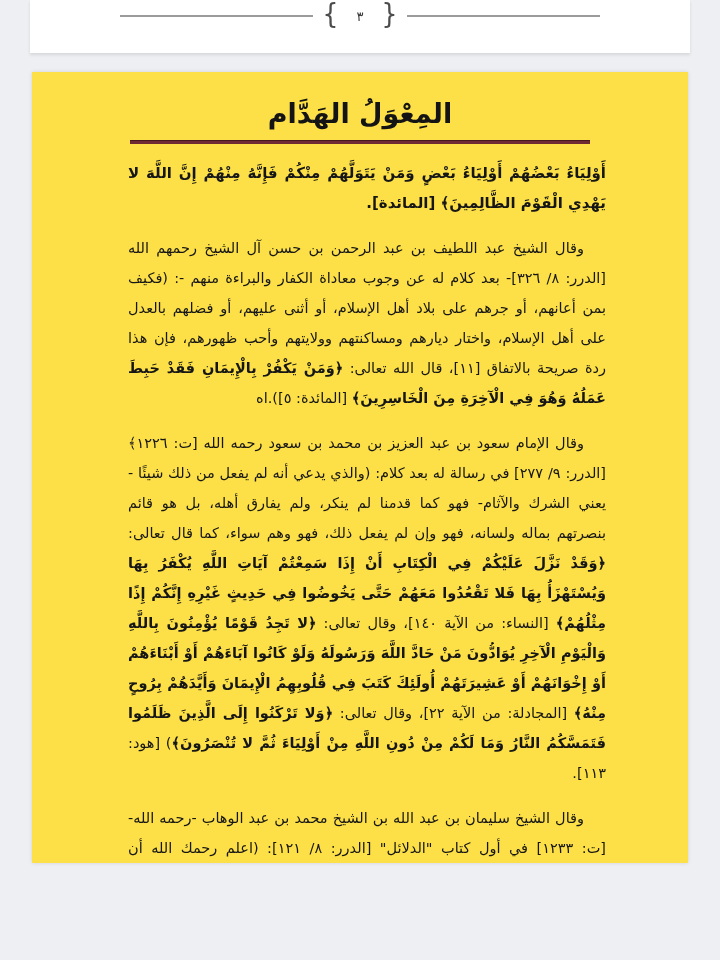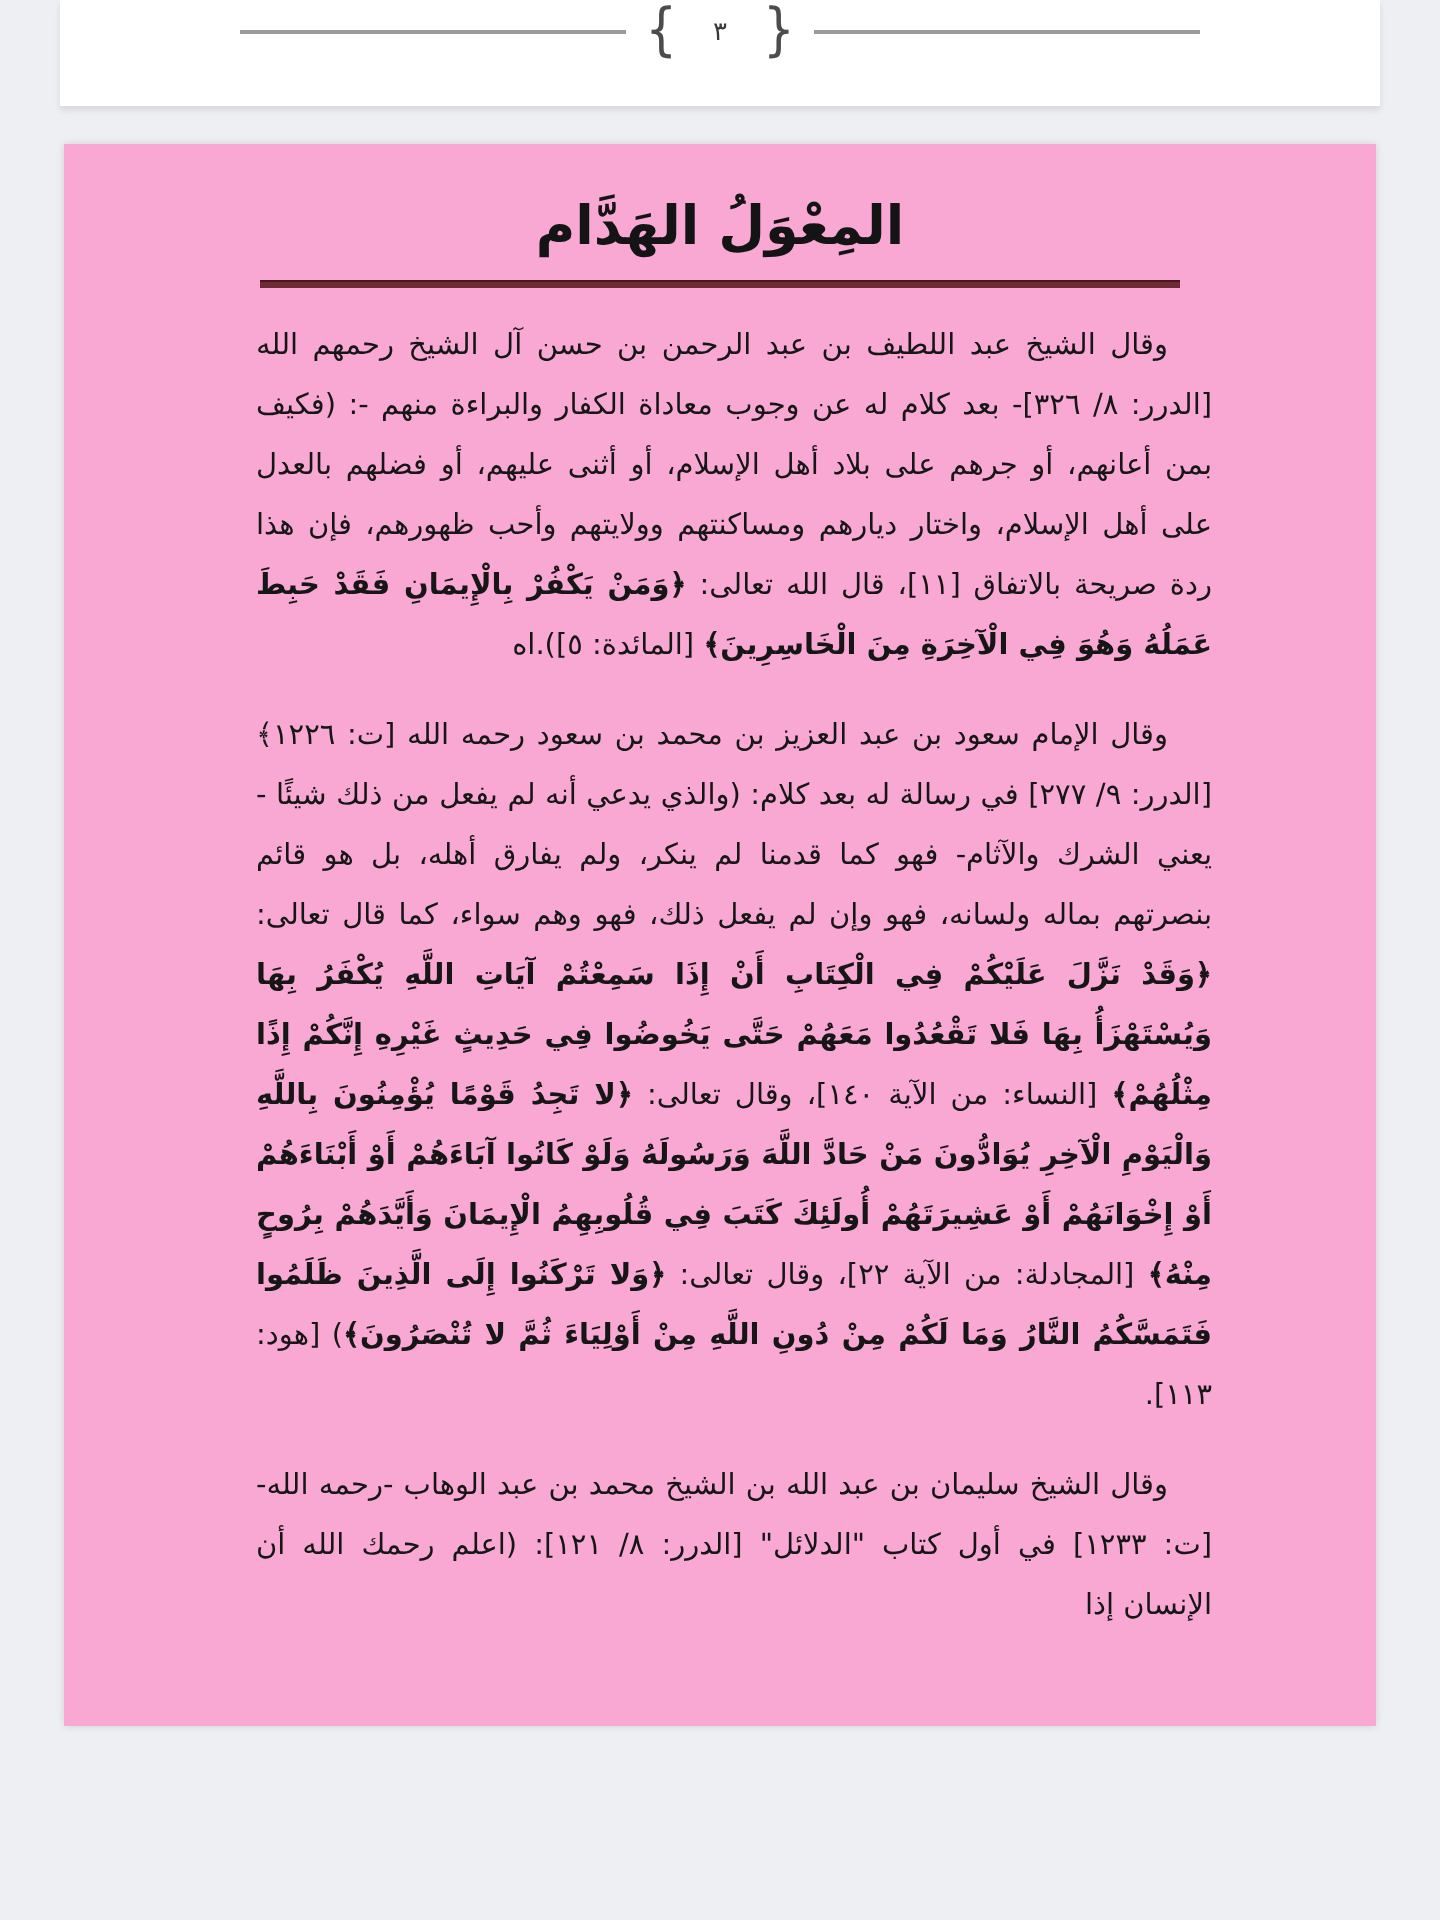--- a/index.html
+++ b/index.html
@@ -37,21 +37,21 @@
   .orn-brace.right { margin-right: 6px; }
   .orn-num {
     font-size: 13px; color: #3a3a3a;
     padding: 0 14px; line-height: 1;
   }
 
   
   .page-current {
     position: absolute; left: 32px; top: 72px;
     width: 656px; height: 791px;
-    background: #f9a8d4;
+    background: #fde047;
     box-shadow: 0 0 4px rgba(0,0,0,0.12);
     overflow: hidden;
   }
 
   .title {
     margin: 20px 0 0;
     text-align: center;
     font-size: 27px; line-height: 1.6;
     font-weight: 700; color: #141414;
     letter-spacing: 1px;
@@ -96,20 +96,21 @@
     </div>
   </div>
 
   <div class="page-current">
 
     <h1 class="title">المِعْوَلُ الهَدَّام</h1>
     <div class="rule"></div>
 
     <div class="content" dir="rtl">
 
+      <p class="para lead"><span class="q">أَوْلِيَاءُ بَعْضُهُمْ أَوْلِيَاءُ بَعْضٍ وَمَنْ يَتَوَلَّهُمْ مِنْكُمْ فَإِنَّهُ مِنْهُمْ إِنَّ اللَّهَ لا يَهْدِي الْقَوْمَ الظَّالِمِينَ﴾ [المائدة].</span></p>
 
       <p class="para"><span>وقال الشيخ عبد اللطيف بن عبد الرحمن بن حسن آل الشيخ رحمهم الله [الدرر: ٨/ ٣٢٦]- بعد كلام له عن وجوب معاداة الكفار والبراءة منهم -: (فكيف بمن أعانهم، أو جرهم على بلاد أهل الإسلام، أو أثنى عليهم، أو فضلهم بالعدل على أهل الإسلام، واختار ديارهم ومساكنتهم وولايتهم وأحب ظهورهم، فإن هذا ردة صريحة بالاتفاق [١١]، قال الله تعالى: </span><span class="q">﴿وَمَنْ يَكْفُرْ بِالْإِيمَانِ فَقَدْ حَبِطَ عَمَلُهُ وَهُوَ فِي الْآخِرَةِ مِنَ الْخَاسِرِينَ﴾</span><span> [المائدة: ٥]).اه</span></p>
 
 
       <p class="para"><span>وقال الإمام سعود بن عبد العزيز بن محمد بن سعود رحمه الله [ت: ١٢٢٦﴾ [الدرر: ٩/ ٢٧٧] في رسالة له بعد كلام: (والذي يدعي أنه لم يفعل من ذلك شيئًا - يعني الشرك والآثام- فهو كما قدمنا لم ينكر، ولم يفارق أهله، بل هو قائم بنصرتهم بماله ولسانه، فهو وإن لم يفعل ذلك، فهو وهم سواء، كما قال تعالى: </span><span class="q">﴿وَقَدْ نَزَّلَ عَلَيْكُمْ فِي الْكِتَابِ أَنْ إِذَا سَمِعْتُمْ آيَاتِ اللَّهِ يُكْفَرُ بِهَا وَيُسْتَهْزَأُ بِهَا فَلا تَقْعُدُوا مَعَهُمْ حَتَّى يَخُوضُوا فِي حَدِيثٍ غَيْرِهِ إِنَّكُمْ إِذًا مِثْلُهُمْ﴾</span><span> [النساء: من الآية ١٤٠]، وقال تعالى: </span><span class="q">﴿لا تَجِدُ قَوْمًا يُؤْمِنُونَ بِاللَّهِ وَالْيَوْمِ الْآخِرِ يُوَادُّونَ مَنْ حَادَّ اللَّهَ وَرَسُولَهُ وَلَوْ كَانُوا آبَاءَهُمْ أَوْ أَبْنَاءَهُمْ أَوْ إِخْوَانَهُمْ أَوْ عَشِيرَتَهُمْ أُولَئِكَ كَتَبَ فِي قُلُوبِهِمُ الْإِيمَانَ وَأَيَّدَهُمْ بِرُوحٍ مِنْهُ﴾</span><span> [المجادلة: من الآية ٢٢]، وقال تعالى: </span><span class="q">﴿وَلا تَرْكَنُوا إِلَى الَّذِينَ ظَلَمُوا فَتَمَسَّكُمُ النَّارُ وَمَا لَكُمْ مِنْ دُونِ اللَّهِ مِنْ أَوْلِيَاءَ ثُمَّ لا تُنْصَرُونَ﴾</span><span>) [هود: ١١٣].</span></p>
 
       <p class="para"><span>وقال الشيخ سليمان بن عبد الله بن الشيخ محمد بن عبد الوهاب -رحمه الله- [ت: ١٢٣٣] في أول كتاب "الدلائل" [الدرر: ٨/ ١٢١]: (اعلم رحمك الله أن الإنسان إذا</span></p>
 
     </div>
 

